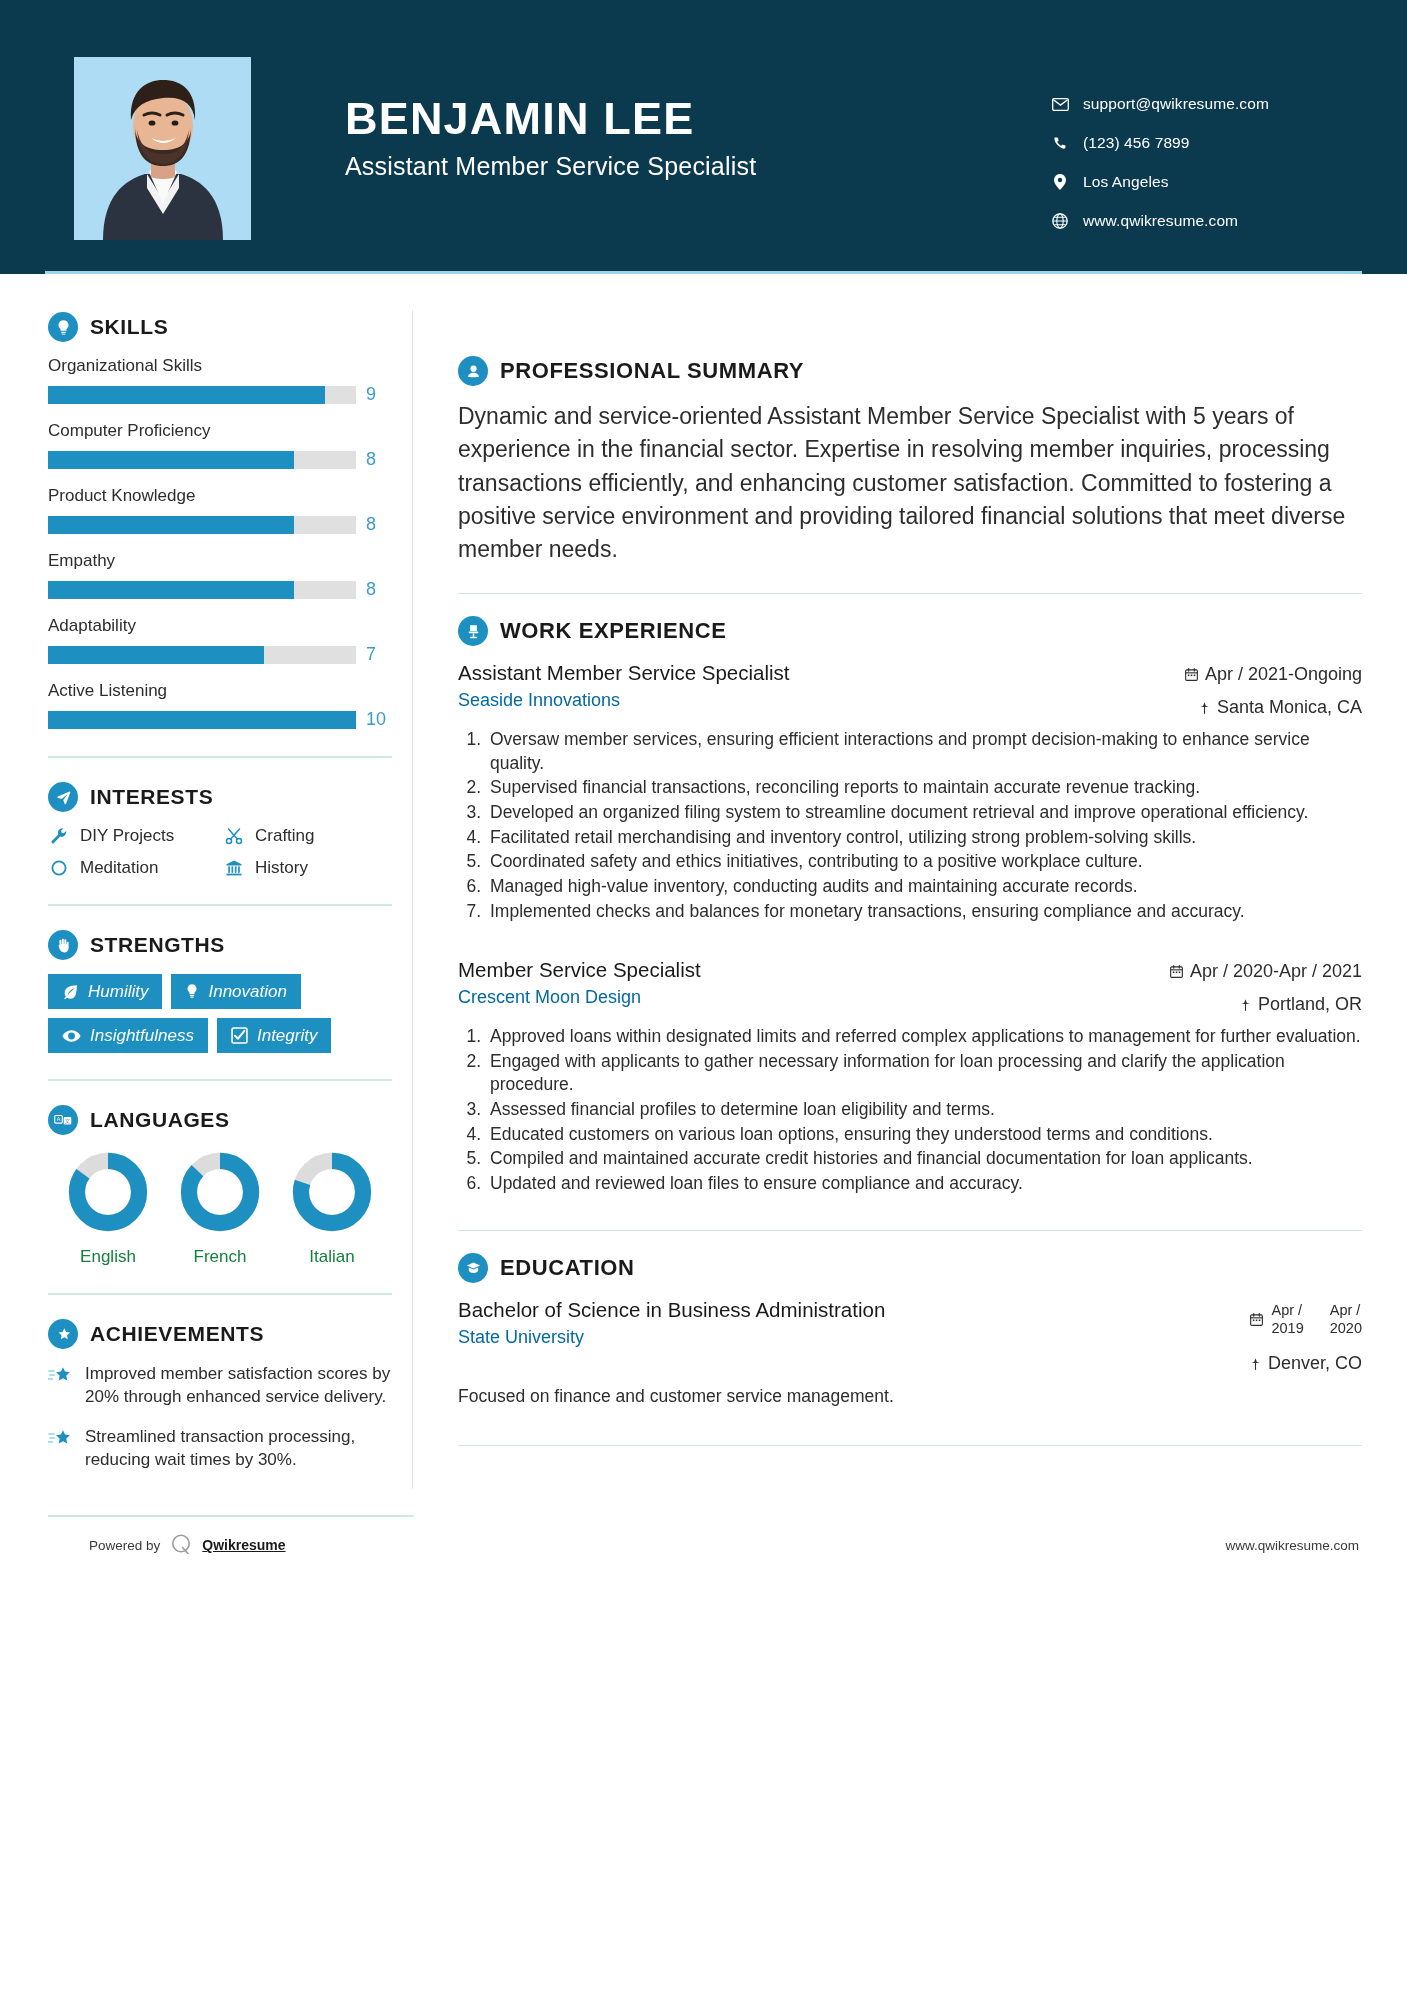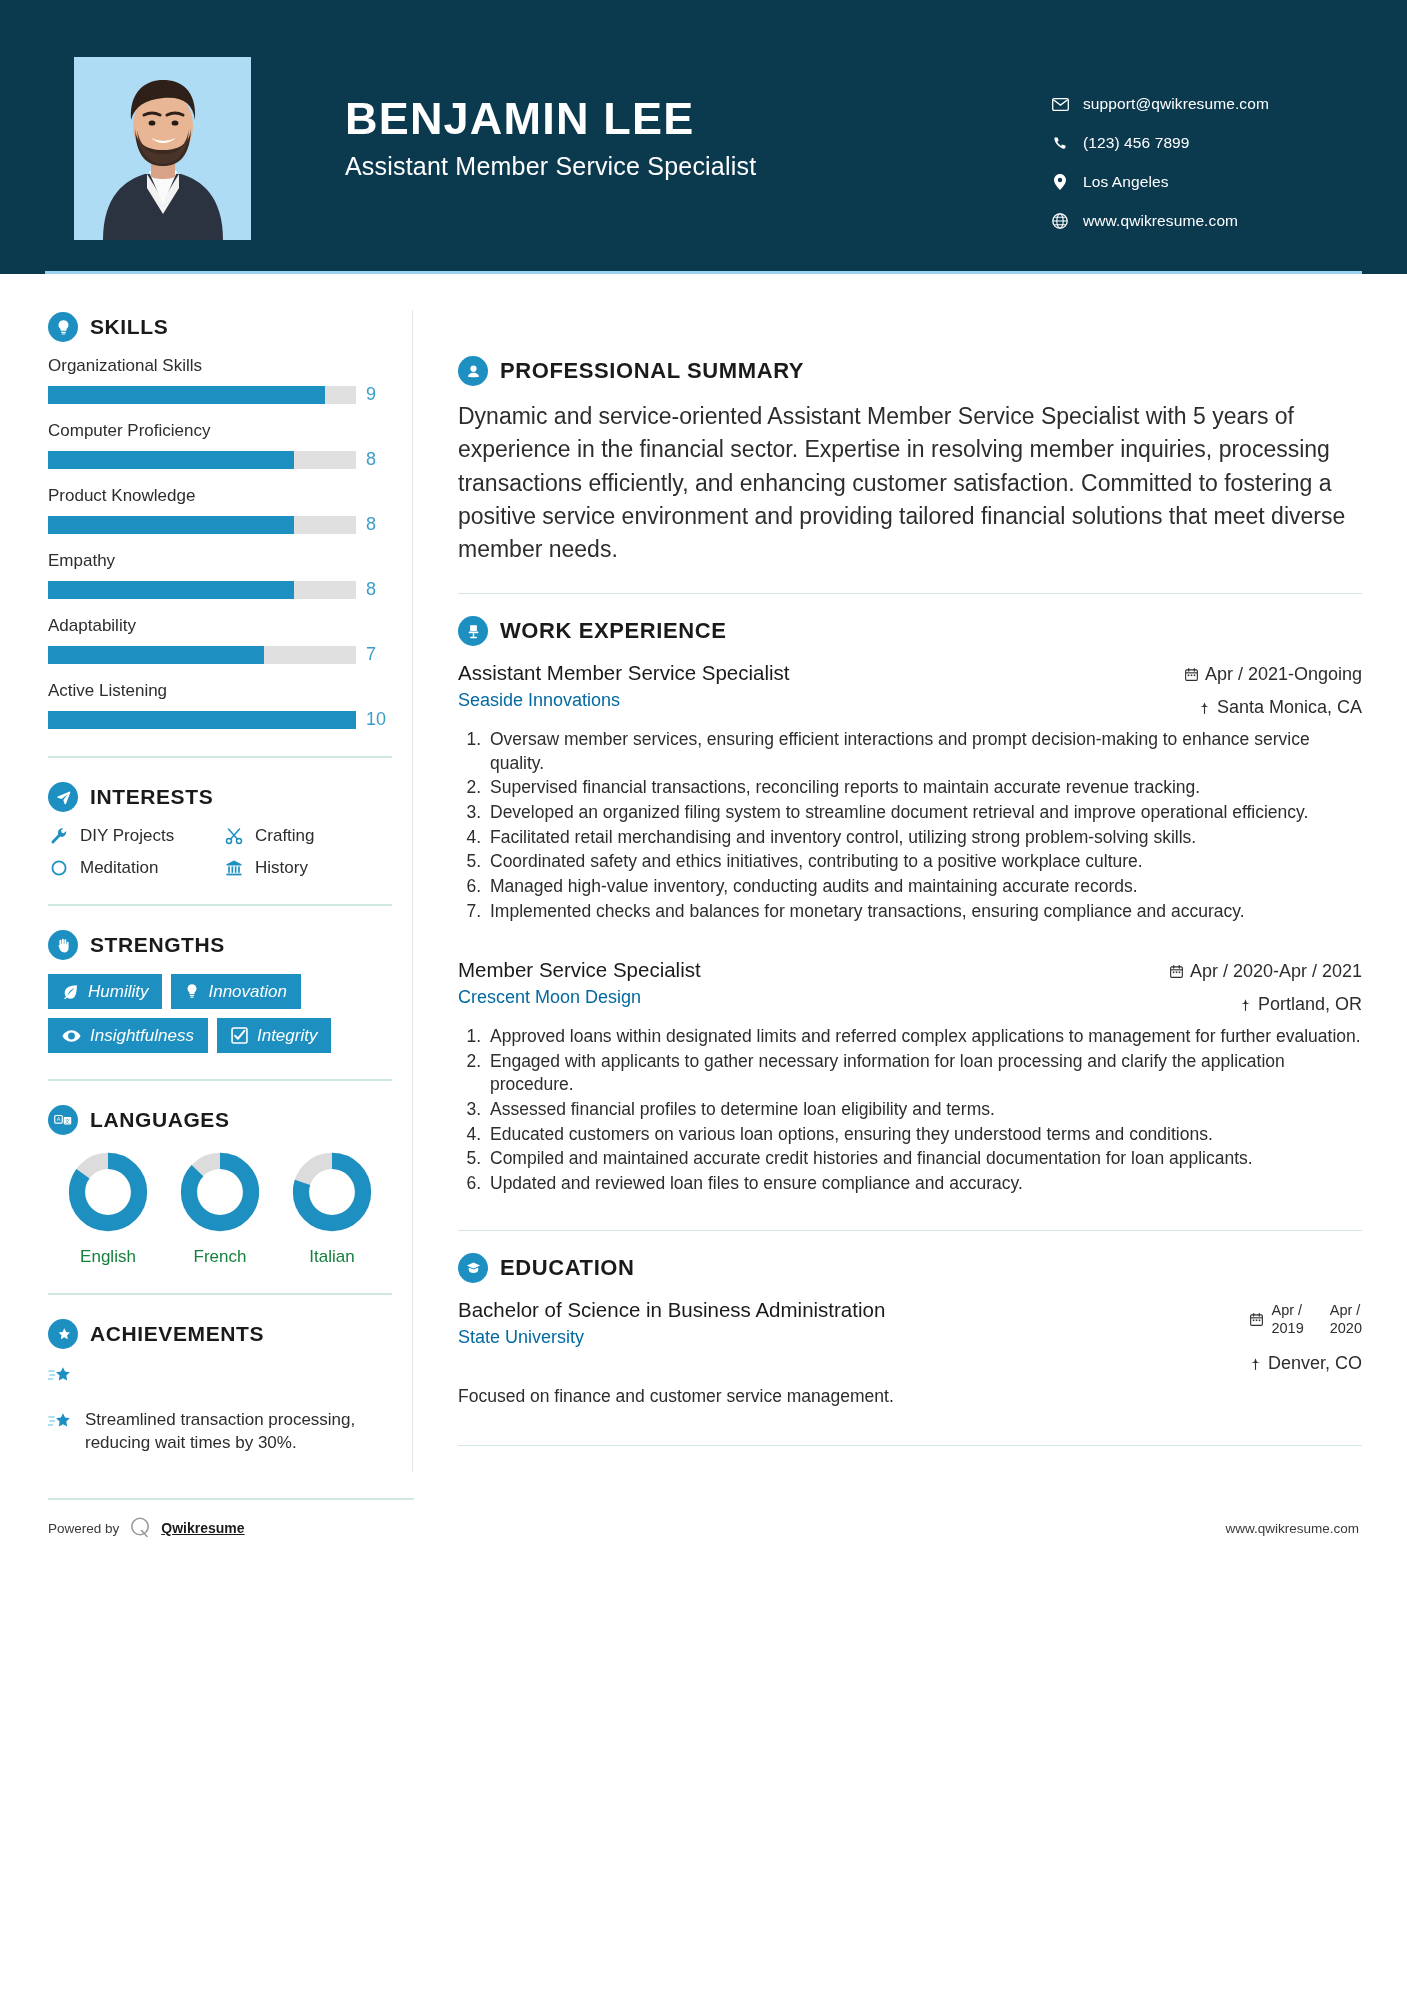--- a/index.html
+++ b/index.html
@@ -318,20 +318,21 @@
   }
 
   
   .footer {
     display: flex;
     align-items: center;
     justify-content: space-between;
     padding: 0 48px 0 48px;
     margin-top: 26px;
     height: 60px;
+    margin-left: 41px;
   }
   .footer-left {
     display: flex;
     align-items: center;
     gap: 9px;
     font-size: 13.5px;
     color: #3a3a3a;
   }
   .footer-brand {
     text-decoration: underline;
@@ -656,20 +657,21 @@
         <span class="sec-title">ACHIEVEMENTS</span>
       </div>
       <div>
         <div class="ach">
           <span class="ico">
             <svg width="26" height="22" viewBox="0 0 26 22">
                 <path d="M15 2.2 17 6.6l4.8.6-3.5 3.4.9 4.8L15 13.2l-4.2 2.2.8-4.8L8.1 7.2l4.8-.6z" fill="#1d8fc1"></path>
                 <path d="M1 6h5M2 10h4.6M0.5 14h4" stroke="#8fd4e8" stroke-width="1.6" stroke-linecap="round"></path>
               </svg>
           </span>
+          <span class="ach-txt">Improved member satisfaction scores by 20% through enhanced service delivery.</span>
         </div>
         <div class="ach">
           <span class="ico">
             <svg width="26" height="22" viewBox="0 0 26 22">
                 <path d="M15 2.2 17 6.6l4.8.6-3.5 3.4.9 4.8L15 13.2l-4.2 2.2.8-4.8L8.1 7.2l4.8-.6z" fill="#1d8fc1"></path>
                 <path d="M1 6h5M2 10h4.6M0.5 14h4" stroke="#8fd4e8" stroke-width="1.6" stroke-linecap="round"></path>
               </svg>
           </span>
           <span class="ach-txt">Streamlined transaction processing, reducing wait times by 30%.</span>
         </div>

